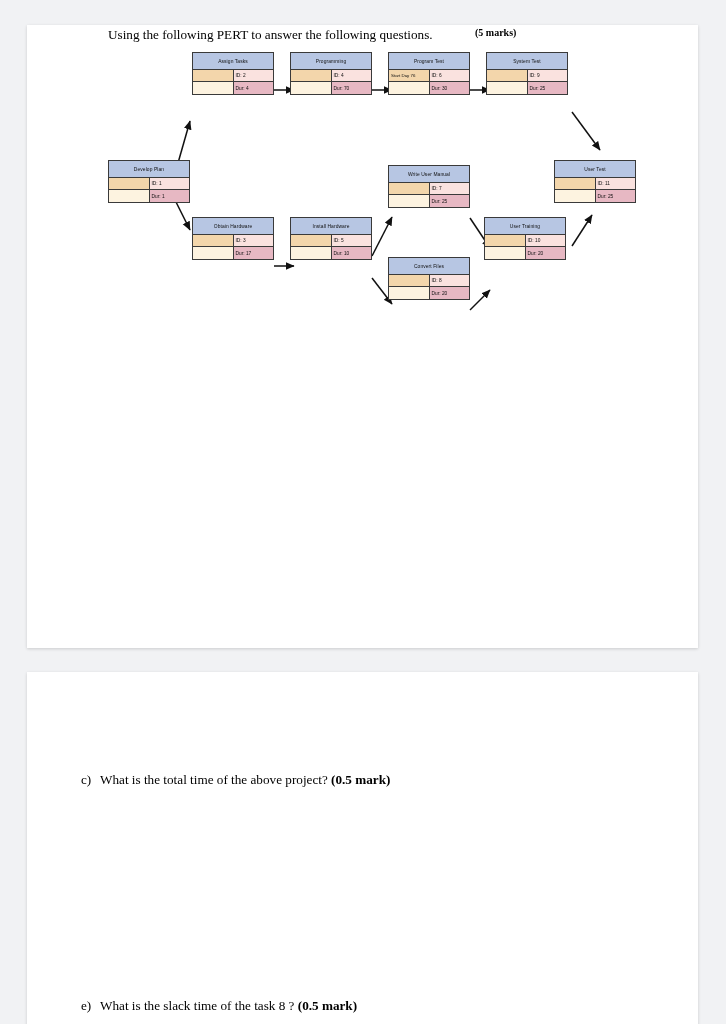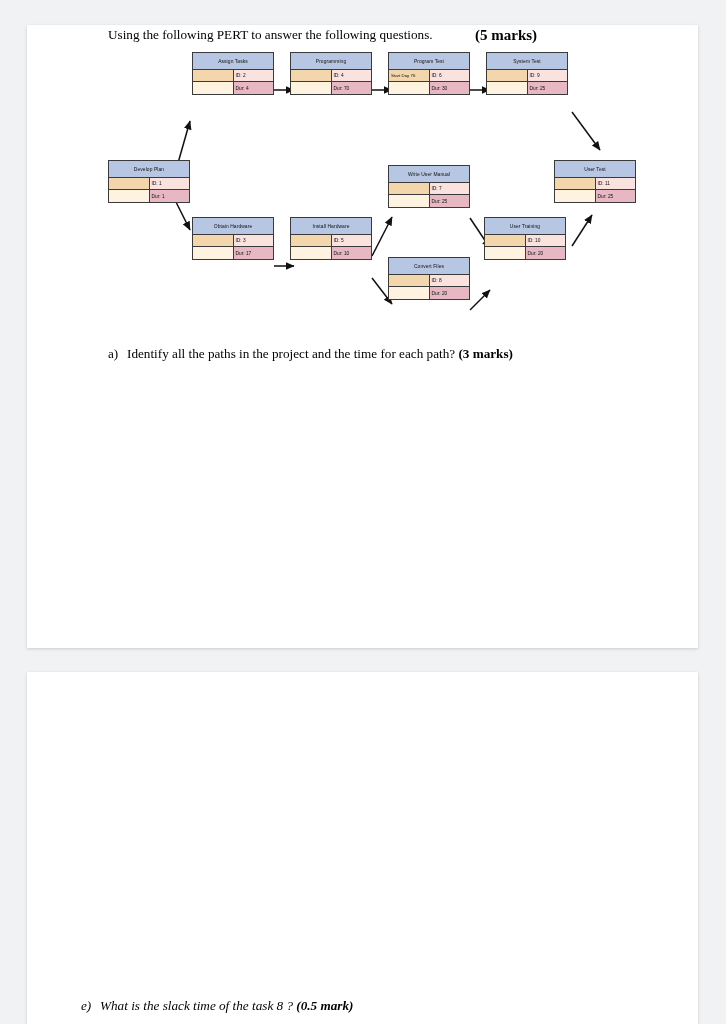--- a/index.html
+++ b/index.html
@@ -29,21 +29,21 @@
     white-space: nowrap;
     line-height: 1.2;
   }
   .q-label { display: inline-block; width: 19px; }
   .marks { font-weight: bold; }
 
   
   #header-text { left: 81px; top: 2px; }
   #header-marks {
     position: absolute; left: 448px; top: 2px;
-    font-size: 15px; font-weight: bold; color: #000;
+    font-size: 10px; font-weight: bold; color: #000;
   }
 
   
   #pert-diagram {
     position: absolute;
     left: 81px; top: 25px;
     width: 535px; height: 285px;
   }
   #pert-svg { position: absolute; left: 0; top: 0; }
 
@@ -244,27 +244,27 @@
             <div class="cell-l"></div>
             <div class="cell-r">ID: 10</div>
           </div>
         <div class="node-row row-dur">
             <div class="cell-l"></div>
             <div class="cell-r">Dur: 20</div>
           </div>
       </div>
     </div>
 
-    <div class="q-line" style="left:81px; top:321px;">
-      <span class="q-label">a)</span><span>Identify all the paths in the project and the time for each path?</span> <span class="marks">(3 marks)</span>
+
+  </div>
+
+  <div class="page" id="page-2">
+    <div class="q-line" style="left:54px; top:100px;">
+      <span class="q-label">c)</span><span>What is the total time of the above project?</span> <span class="marks">(0.5 mark)</span>
     </div>
 
-  </div>
-
-  <div class="page" id="page-2">
-
-
-    <div class="q-line" style="left:54px; top:326px;font-style:italic;">
+
+    <div class="q-line" style="left:54px; top:326px;">
       <span class="q-label">e)</span><span>What is the slack time of the task 8 ?</span> <span class="marks">(0.5 mark)</span>
     </div>
   </div>
 
 </div>
 
 </body></html>

